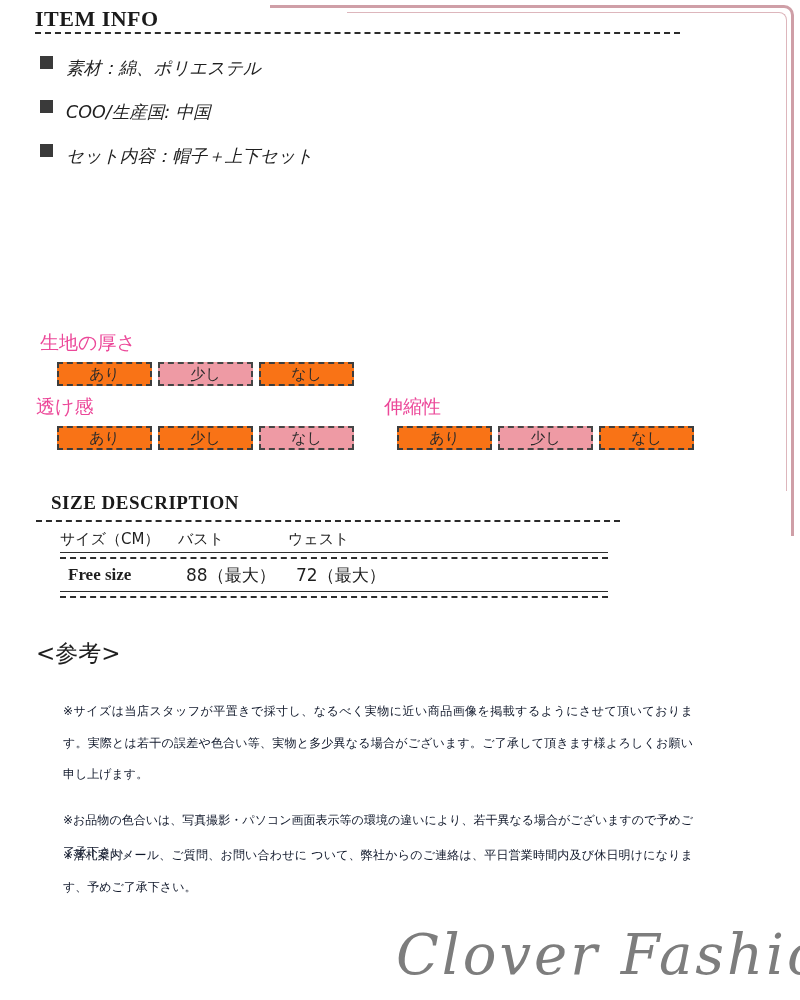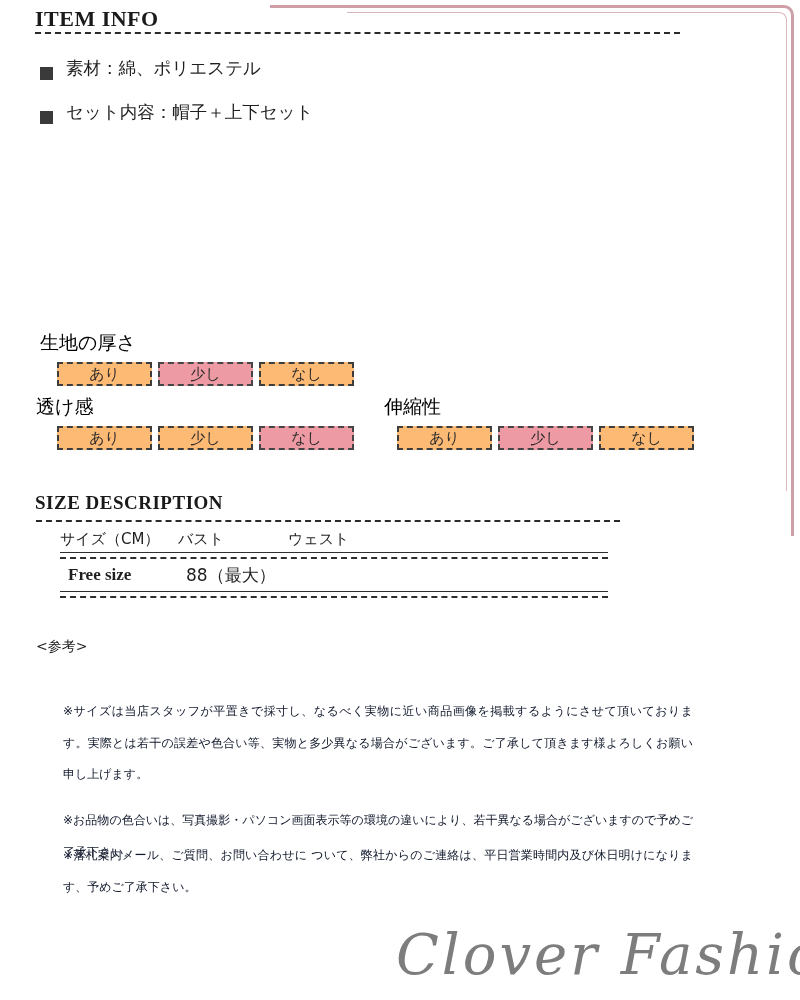--- a/index.html
+++ b/index.html
@@ -18,54 +18,54 @@
     position:absolute;top:12px;left:347px;right:13px;height:478px;
     border-top:1px solid #ddb6bc;border-right:1px solid #ddb6bc;
     border-top-right-radius:8px;pointer-events:none;
   }
   .section-title{
     position:absolute;left:35px;
     font-family:"Liberation Serif","DejaVu Serif",serif;
     font-weight:bold;color:#1a1a1a;letter-spacing:.5px;white-space:nowrap;
   }
   #item-info-title{top:6px;font-size:22px;}
-  #size-desc-title{top:492px;font-size:19px;}
+  #size-desc-title{top:492px;font-size:19px;margin-left:16px;}
   .dashed-rule{position:absolute;border-top:2px dashed #2a2a2a;height:0;}
   #rule-item-info{left:35px;top:32px;width:645px;}
   #rule-size-desc{left:36px;top:520px;width:584px;}
 
   
   .info-list{position:absolute;left:40px;top:56px;}
-  .info-item{display:flex;align-items:flex-end;height:24px;margin-bottom:20px;}
+  .info-item{display:flex;align-items:flex-start;height:24px;margin-bottom:20px;font-style:italic;}
   .bullet-sq{width:13px;height:13px;background:#3a3a3a;margin-right:13px;flex:0 0 auto;}
   .info-label{font-size:17.5px;white-space:nowrap;}
 
   
-  .attr-label{position:absolute;font-size:19px;color:#000000;white-space:nowrap;}
+  .attr-label{position:absolute;font-size:19px;color:#ec4899;white-space:nowrap;}
   .opt-row{position:absolute;display:flex;gap:6px;}
   .opt-box{
-    width:91px;height:20px;border:2px dashed #3d3d3d;background:#fdba74;
+    width:91px;height:20px;border:2px dashed #3d3d3d;background:#f97316;
     display:flex;align-items:center;justify-content:center;
     font-size:15px;color:#2b2b2b;
   }
   .opt-box.selected{background:#ee9aa4;border-color:#454545;}
 
   
   .size-table{position:absolute;left:60px;top:527px;width:548px;}
   .tbl-row{display:flex;align-items:center;}
   .tbl-head-row{height:25px;font-size:15px;align-items:center;}
   .tbl-data-row{height:32px;font-size:17px;}
   .col1{width:118px;}
   .col2{width:110px;}
   .col3{flex:1;}
   .free-size{font-family:"Liberation Serif","DejaVu Serif",serif;font-weight:bold;padding-left:8px;}
   .tbl-rule{height:4px;border-top:1px solid #2e2e2e;border-bottom:2px dashed #2e2e2e;}
 
   
-  #notes-title{position:absolute;left:36px;top:638px;font-size:14px;}
+  #notes-title{position:absolute;left:36px;top:638px;font-size:23px;}
   .note-para{
     position:absolute;left:63px;width:630px;
     font-size:12px;line-height:31.5px;color:#0f172a;
     text-align:justify;
   }
   #note-p0{top:684px;}
   #note-p1{top:781px;margin-top:24px;}
   #note-p2{top:828px;}
 
   
@@ -82,20 +82,24 @@
 <div class="frame-outer"></div>
 <div class="frame-inner"></div>
 
 <div class="section-title" id="item-info-title">ITEM INFO</div>
 <div class="dashed-rule" id="rule-item-info"></div>
 
 <div class="info-list">
   <div class="info-item">
     <span class="bullet-sq"></span>
     <span class="info-label">素材：綿、ポリエステル</span>
+  </div>
+  <div class="info-item">
+    <span class="bullet-sq"></span>
+    <span class="info-label">COO/生産国: 中国</span>
   </div>
   <div class="info-item">
     <span class="bullet-sq"></span>
     <span class="info-label">セット内容：帽子＋上下セット</span>
   </div>
 </div>
 
 <div class="attr-label" style="left:40px;top:330px;">生地の厚さ</div>
 <div class="opt-row" style="left:57px;top:362px;">
   <div class="opt-box">
@@ -141,20 +145,21 @@
 <div class="size-table">
   <div class="tbl-row tbl-head-row">
     <span class="col1">サイズ（CM）</span>
     <span class="col2">バスト</span>
     <span class="col3">ウェスト</span>
   </div>
   <div class="tbl-rule"></div>
   <div class="tbl-row tbl-data-row">
     <span class="col1 free-size">Free size</span>
     <span class="col2">88（最大）</span>
+    <span class="col3">72（最大）</span>
   </div>
   <div class="tbl-rule"></div>
 </div>
 
 <div id="notes-title">&lt;参考&gt;</div>
 <p class="note-para" id="note-p0">※サイズは当店スタッフが平置きで採寸し、なるべく実物に近い商品画像を掲載するようにさせて頂いております。実際とは若干の誤差や色合い等、実物と多少異なる場合がございます。ご了承して頂きます様よろしくお願い申し上げます。</p>
 <p class="note-para" id="note-p1">※お品物の色合いは、写真撮影・パソコン画面表示等の環境の違いにより、若干異なる場合がございますので予めご了承下さい。</p>
 <p class="note-para" id="note-p2">※落札案内メール、ご質問、お問い合わせに ついて、弊社からのご連絡は、平日営業時間内及び休日明けになります、予めご了承下さい。</p>
 
 <div id="logo">Clover Fashion</div>

